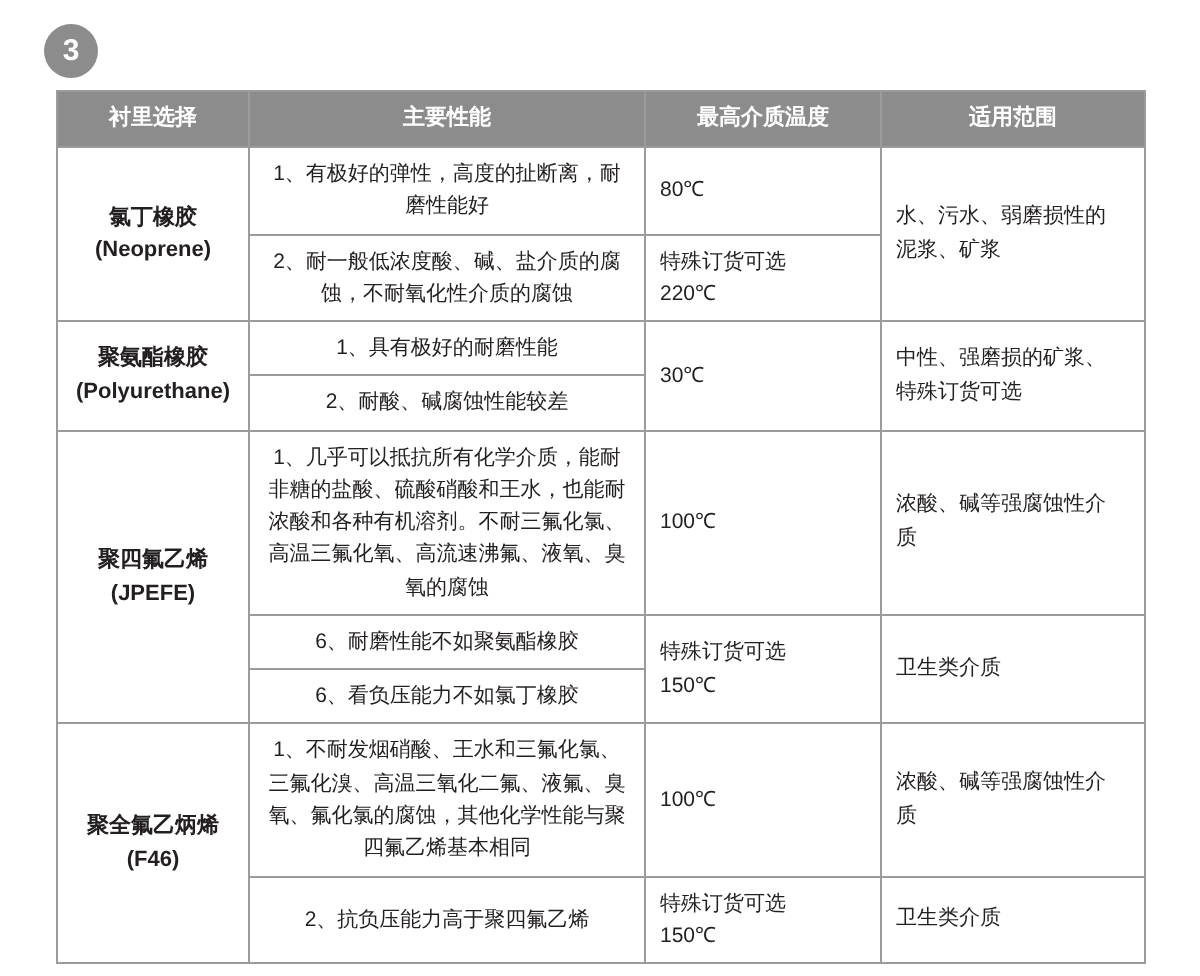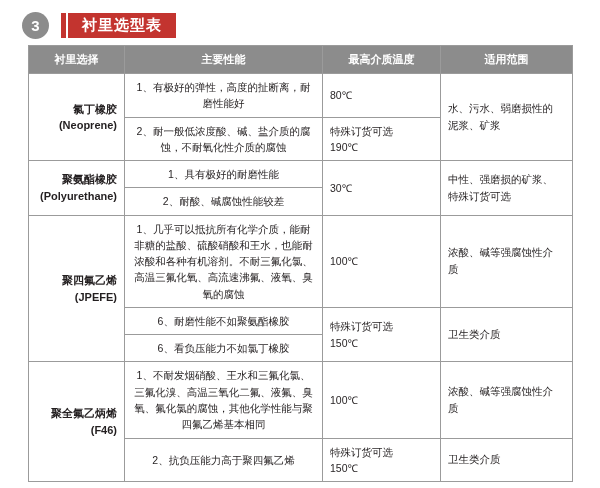--- a/index.html
+++ b/index.html
@@ -92,21 +92,21 @@
     font-size: 11px;
     height: 28px;
     padding: 4px 4px;
   }
   col.c1 { width: 96px; }
   col.c2 { width: 198px; }
   col.c3 { width: 118px; }
   col.c4 { width: 132px; }
 
   td.name {
-    text-align: right;
+    text-align: center;
     font-weight: bold;
     font-size: 11px;
     line-height: 1.5;
   }
   td.perf {
     text-align: center;
     font-size: 10.5px;
   }
   td.temp,
   td.scope {
@@ -117,24 +117,20 @@
   }
   .nowrapline { display: block; }
 </style>
 </head>
 <body>
 
 <div class="page">
 
   <div class="header">
     <div class="badge">3</div>
-    <div class="title-wrap">
-      <div class="title-bar"></div>
-      <div class="title-box">衬里选型表</div>
-    </div>
   </div>
 
   <div class="table-wrap">
     <table class="spec">
       <colgroup>
         <col class="c1">
           <col class="c2">
           <col class="c3">
           <col class="c4">
       </colgroup>
@@ -157,21 +153,21 @@
           <td class="temp">80℃</td>
           <td class="scope" rowspan="2">
             <span class="nowrapline">水、污水、弱磨损性的</span>
             <span class="nowrapline">泥浆、矿浆</span>
           </td>
         </tr>
         <tr>
           <td class="perf">2、耐一般低浓度酸、碱、盐介质的腐蚀，不耐氧化性介质的腐蚀</td>
           <td class="temp">
             <span class="nowrapline">特殊订货可选</span>
-            <span class="nowrapline">190℃</span>
+            <span class="nowrapline">220℃</span>
           </td>
         </tr>
 
         <tr>
           <td class="name" rowspan="2">
             <span class="nowrapline">聚氨酯橡胶</span>
             <span class="nowrapline">(Polyurethane)</span>
           </td>
           <td class="perf">1、具有极好的耐磨性能</td>
           <td class="temp" rowspan="2">30℃</td>

